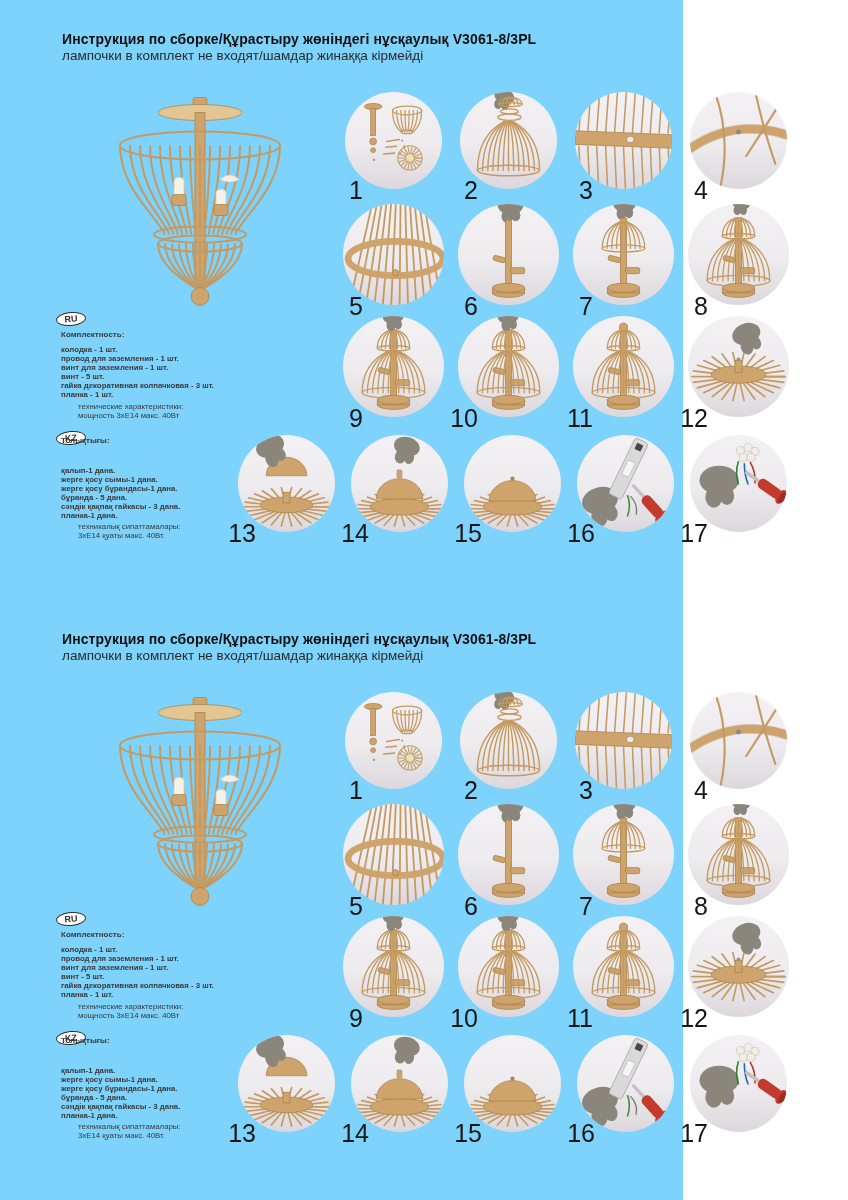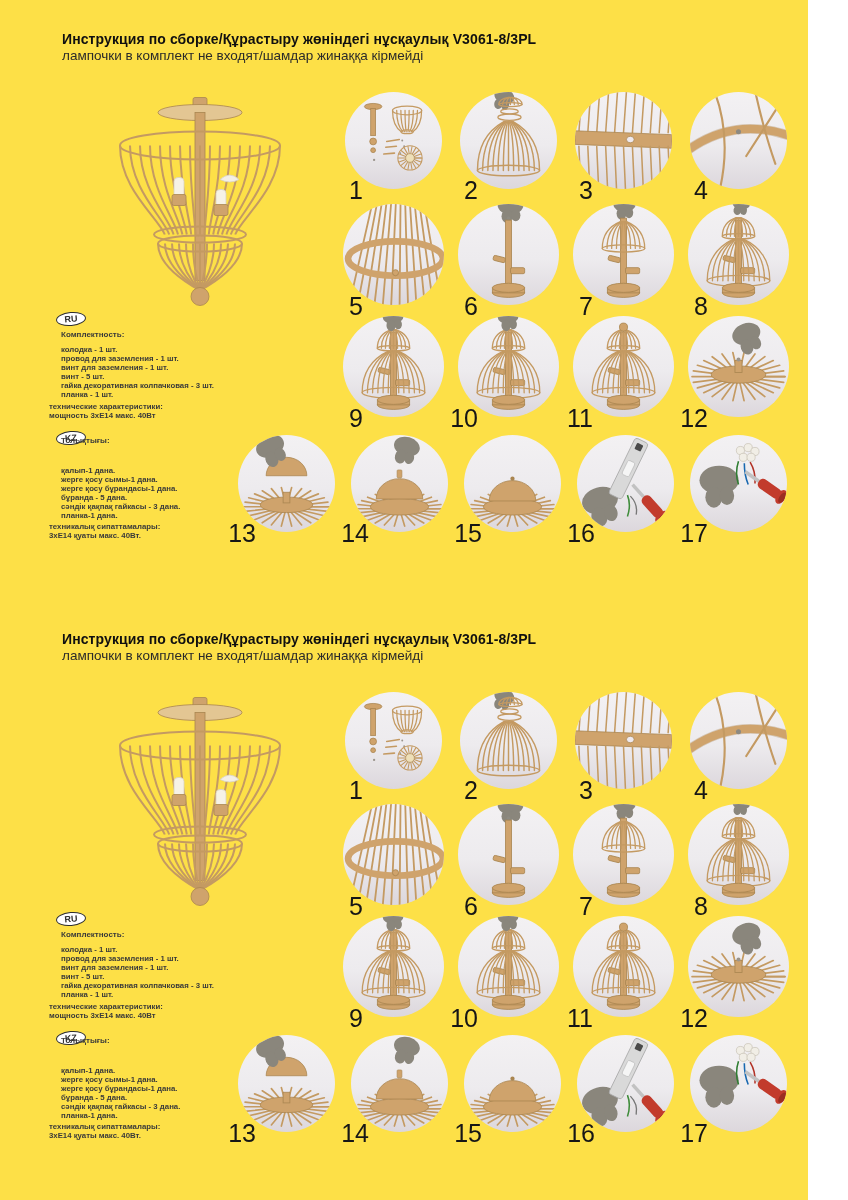--- a/index.html
+++ b/index.html
@@ -1,37 +1,37 @@
 <!DOCTYPE html>
 <html><head>
 <meta charset="utf-8">
 <style>
   *{box-sizing:border-box;margin:0;padding:0}
   html,body{background:#ffffff}
   body{width:848px;height:1200px;position:relative;overflow:hidden;
        font-family:"Liberation Sans",sans-serif;}
-  .block{position:absolute;left:0;width:808px;height:600px;background:#fde047}
+  .block{position:absolute;left:0;width:683px;height:600px;background:#7dd3fc}
   .title{position:absolute;left:62px;top:31px;font-size:14px;font-weight:700;
          color:#101010;white-space:nowrap;letter-spacing:.1px}
   .subtitle{position:absolute;left:62px;top:48px;font-size:13.5px;color:#2a2a2a;white-space:nowrap}
   .product{position:absolute;left:100px;top:92px;width:200px;height:218px}
   .product svg{width:100%;height:100%;display:block}
   .badge{position:absolute;width:30px;height:14px;border:1.3px solid #2e2e2e;border-radius:50%;
          text-align:center;line-height:12.5px;font-size:9px;font-weight:700;color:#2e2e2e;
          transform:rotate(-5deg);background:#fff}
   .badge.ru{left:56px;top:312px}
   .badge.kz{left:56px;top:431px}
   .sec-heading{position:absolute;left:61px;font-size:8px;font-weight:700;color:#3a3a3a;white-space:nowrap}
   .ru-heading{top:330px}
   .kz-heading{top:436px}
   .items{position:absolute;left:61px;font-size:7.8px;font-weight:700;line-height:9px;
          color:#3a3a3a;white-space:nowrap}
   .ru-items{top:345px}
   .kz-items{top:466px}
-  .tech{position:absolute;left:49px;font-size:7.8px;font-weight:700;line-height:9px;
+  .tech{position:absolute;left:78px;font-size:7.8px;font-weight:400;line-height:9px;
         color:#3a3a3a;white-space:nowrap}
   .ru-tech{top:402px}
   .kz-tech{top:522px}
   .steps{position:absolute;left:0;top:0;width:848px;height:600px}
   .step{position:absolute;border-radius:50%;overflow:hidden;
         background:linear-gradient(180deg,#f3f1f3 0%,#edebee 55%,#dcd7dc 100%)}
   .step svg{display:block;width:100%;height:100%}
   .step-num{position:absolute;width:32px;text-align:right;font-size:25px;line-height:1;
             color:#161616}
 </style>

